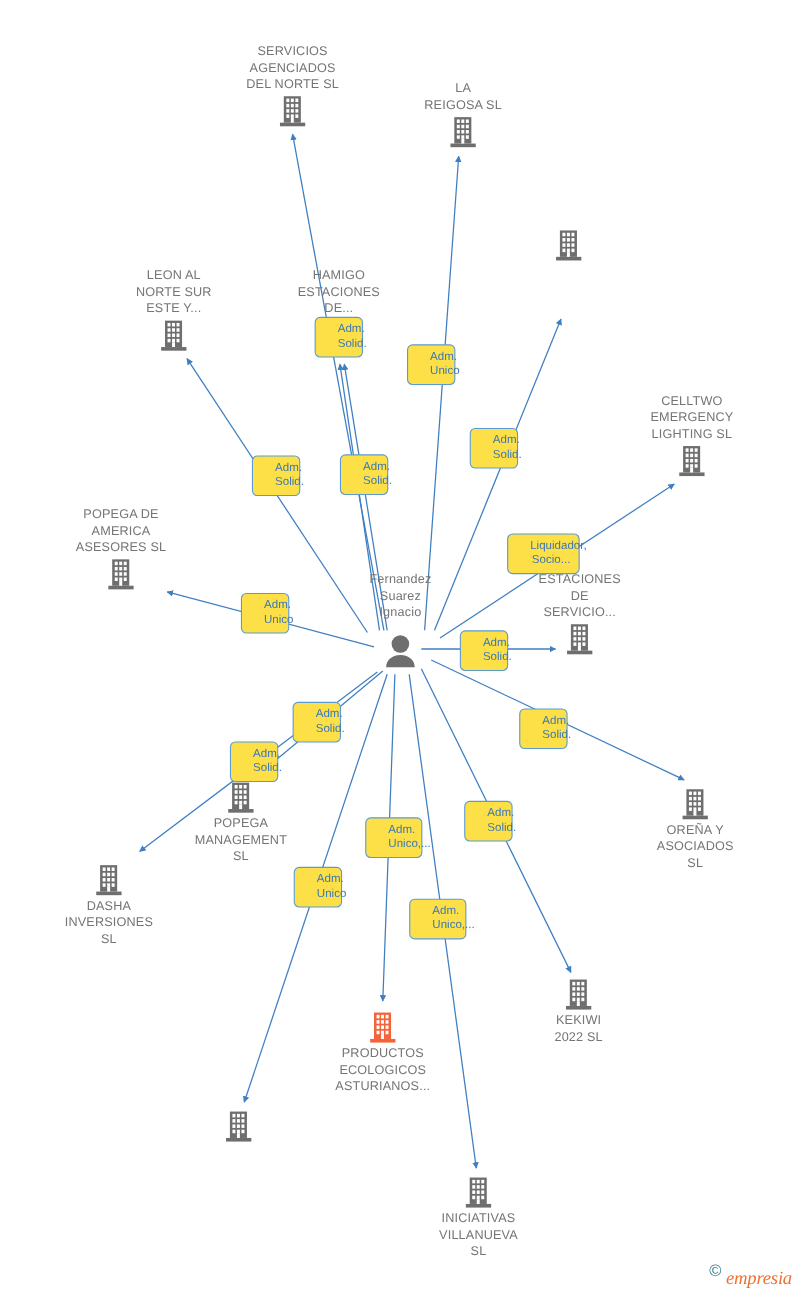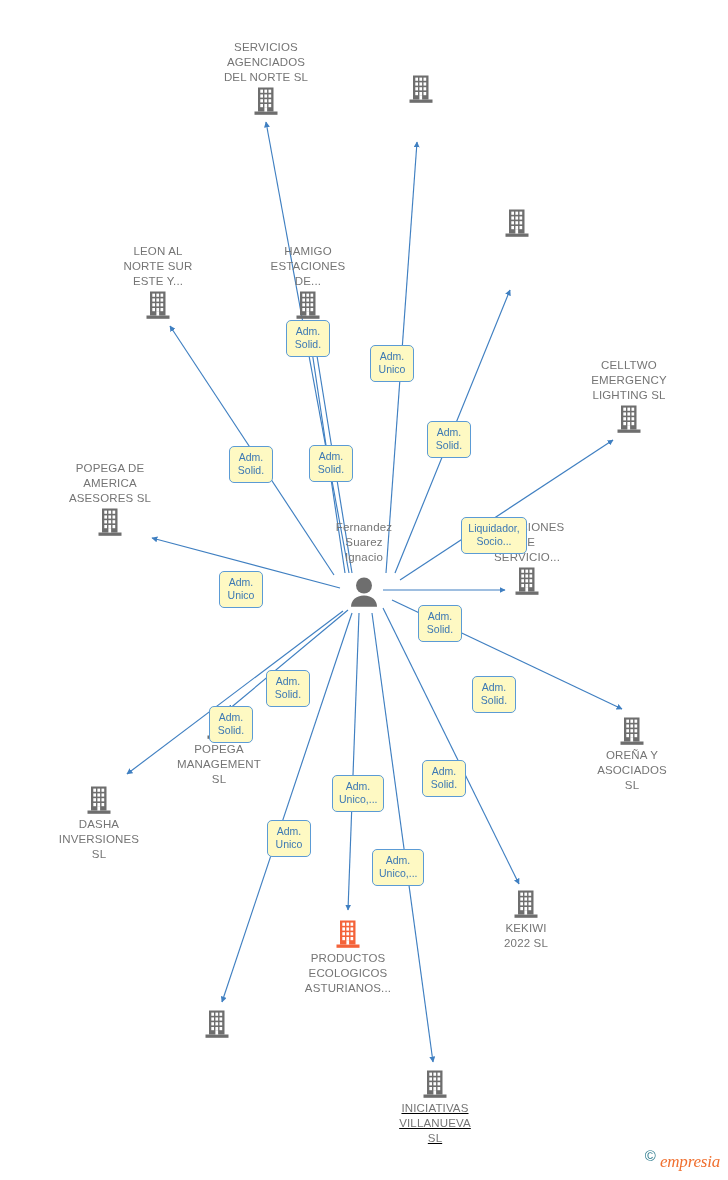--- a/index.html
+++ b/index.html
@@ -45,31 +45,30 @@
     color: #757575;
     letter-spacing: 0.15px;
     white-space: pre-line;
   }
   .node.label-above .node-label { margin-bottom: 1px; }
   .node.label-below .node-label { margin-top: 2px; }
 
   .edge-label {
     position: absolute;
     z-index: 5;
-    background: #fef9c3;
+    background: #fde047;
     border: 1.3px solid #5b9bd5;
     border-radius: 5px;
     color: #3c78b4;
     font-size: 10.5px;
     line-height: 13.5px;
     text-align: center;
-    padding: 4px 6px 4px 6px;
+    padding: 4px 6px 4px 20px;
     white-space: pre-line;
     box-sizing: border-box;
-    margin-top: 32px;
   }
   .watermark {
     position: absolute;
     right: 8px;
     bottom: 8px;
     z-index: 9;
     display: flex;
     align-items: center;
     gap: 4px;
     font-size: 15px;
@@ -136,20 +135,22 @@
             <rect x="7.3" y="13.2" width="2.7" height="3.2" fill="#ffffff"></rect>
             <rect x="11.4" y="13.2" width="2.7" height="3.2" fill="#ffffff"></rect>
             <rect x="15.5" y="13.2" width="2.7" height="3.2" fill="#ffffff"></rect>
             <rect x="7.3" y="18" width="2.7" height="3.2" fill="#ffffff"></rect>
             <rect x="11.4" y="18" width="2.7" height="3.2" fill="#ffffff"></rect>
             <rect x="15.5" y="18" width="2.7" height="3.2" fill="#ffffff"></rect>
             <rect x="11.4" y="21.2" width="2.7" height="4.3" fill="#ffffff"></rect>
           </svg></span>
       </div>
       <div class="node label-above" style="top: 74px; left: 421px;">
+        <span class="node-label">LA
+REIGOSA SL</span>
         <span class="icon-wrap"><svg width="27" height="30" viewBox="0 0 27 30">
             <rect x="5" y="1.5" width="15.5" height="24" fill="#6e6e6e"></rect>
             <rect x="1.5" y="25.5" width="23" height="3.3" fill="#6e6e6e"></rect>
             <rect x="7.3" y="3.6" width="2.7" height="3.2" fill="#ffffff"></rect>
             <rect x="11.4" y="3.6" width="2.7" height="3.2" fill="#ffffff"></rect>
             <rect x="15.5" y="3.6" width="2.7" height="3.2" fill="#ffffff"></rect>
             <rect x="7.3" y="8.4" width="2.7" height="3.2" fill="#ffffff"></rect>
             <rect x="11.4" y="8.4" width="2.7" height="3.2" fill="#ffffff"></rect>
             <rect x="15.5" y="8.4" width="2.7" height="3.2" fill="#ffffff"></rect>
             <rect x="7.3" y="13.2" width="2.7" height="3.2" fill="#ffffff"></rect>
@@ -411,21 +412,21 @@
             <rect x="15.5" y="8.4" width="2.7" height="3.2" fill="#ffffff"></rect>
             <rect x="7.3" y="13.2" width="2.7" height="3.2" fill="#ffffff"></rect>
             <rect x="11.4" y="13.2" width="2.7" height="3.2" fill="#ffffff"></rect>
             <rect x="15.5" y="13.2" width="2.7" height="3.2" fill="#ffffff"></rect>
             <rect x="7.3" y="18" width="2.7" height="3.2" fill="#ffffff"></rect>
             <rect x="11.4" y="18" width="2.7" height="3.2" fill="#ffffff"></rect>
             <rect x="15.5" y="18" width="2.7" height="3.2" fill="#ffffff"></rect>
             <rect x="11.4" y="21.2" width="2.7" height="4.3" fill="#ffffff"></rect>
           </svg></span>
       </div>
-      <div class="node label-below" style="top: 1069px; left: 435px; text-decoration: underline;">
+      <div class="node label-below" style="top: 1069px; left: 435px;">
         <span class="icon-wrap"><svg width="27" height="30" viewBox="0 0 27 30">
             <rect x="5" y="1.5" width="15.5" height="24" fill="#6e6e6e"></rect>
             <rect x="1.5" y="25.5" width="23" height="3.3" fill="#6e6e6e"></rect>
             <rect x="7.3" y="3.6" width="2.7" height="3.2" fill="#ffffff"></rect>
             <rect x="11.4" y="3.6" width="2.7" height="3.2" fill="#ffffff"></rect>
             <rect x="15.5" y="3.6" width="2.7" height="3.2" fill="#ffffff"></rect>
             <rect x="7.3" y="8.4" width="2.7" height="3.2" fill="#ffffff"></rect>
             <rect x="11.4" y="8.4" width="2.7" height="3.2" fill="#ffffff"></rect>
             <rect x="15.5" y="8.4" width="2.7" height="3.2" fill="#ffffff"></rect>
             <rect x="7.3" y="13.2" width="2.7" height="3.2" fill="#ffffff"></rect>

